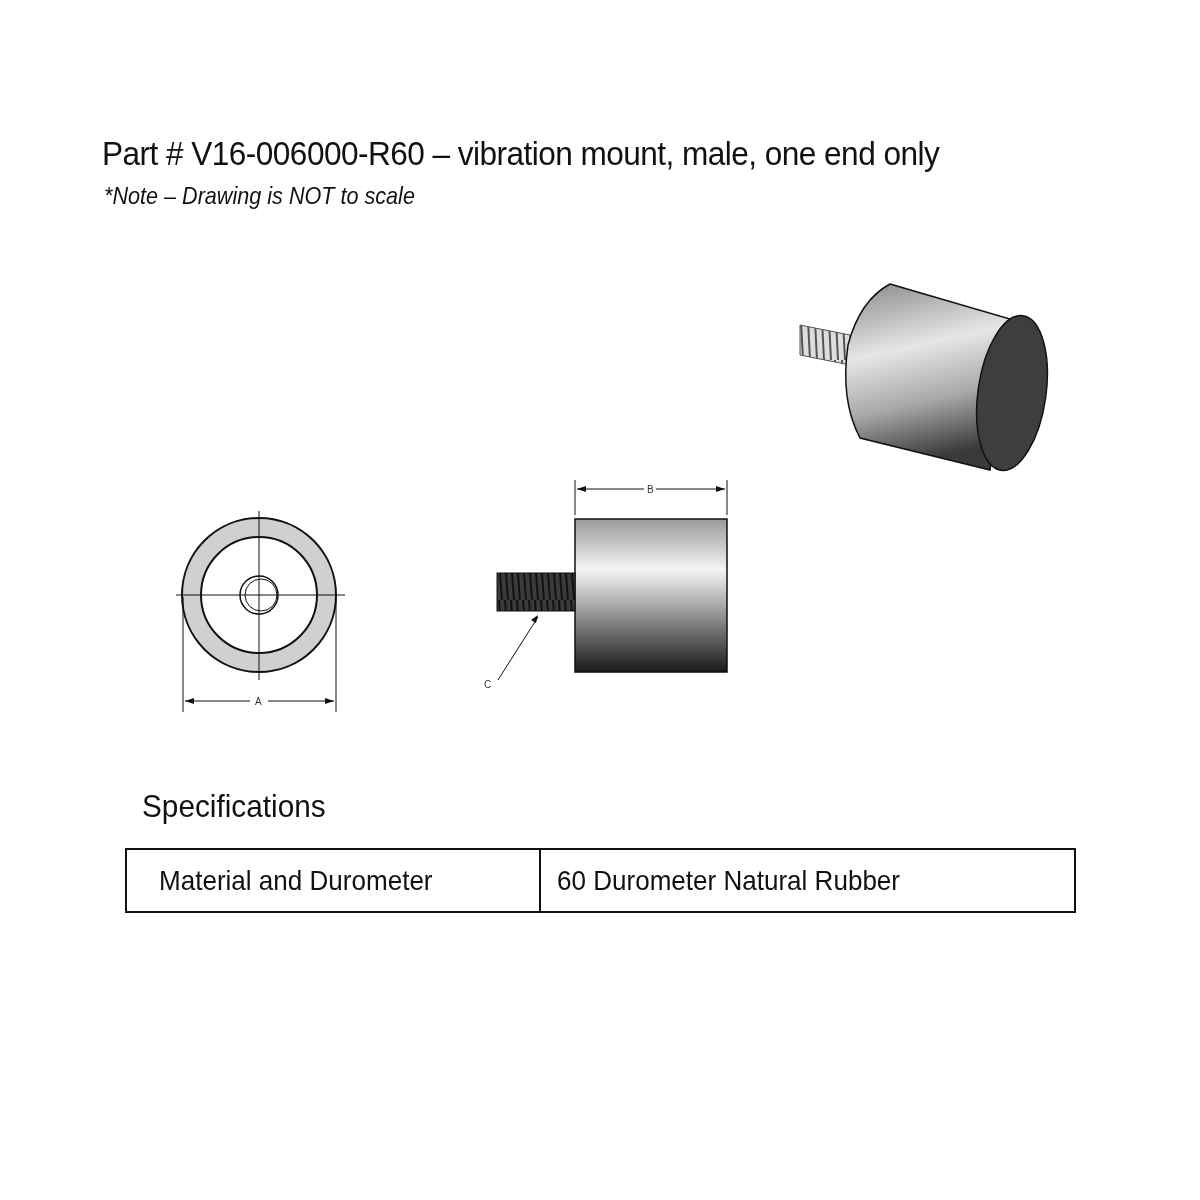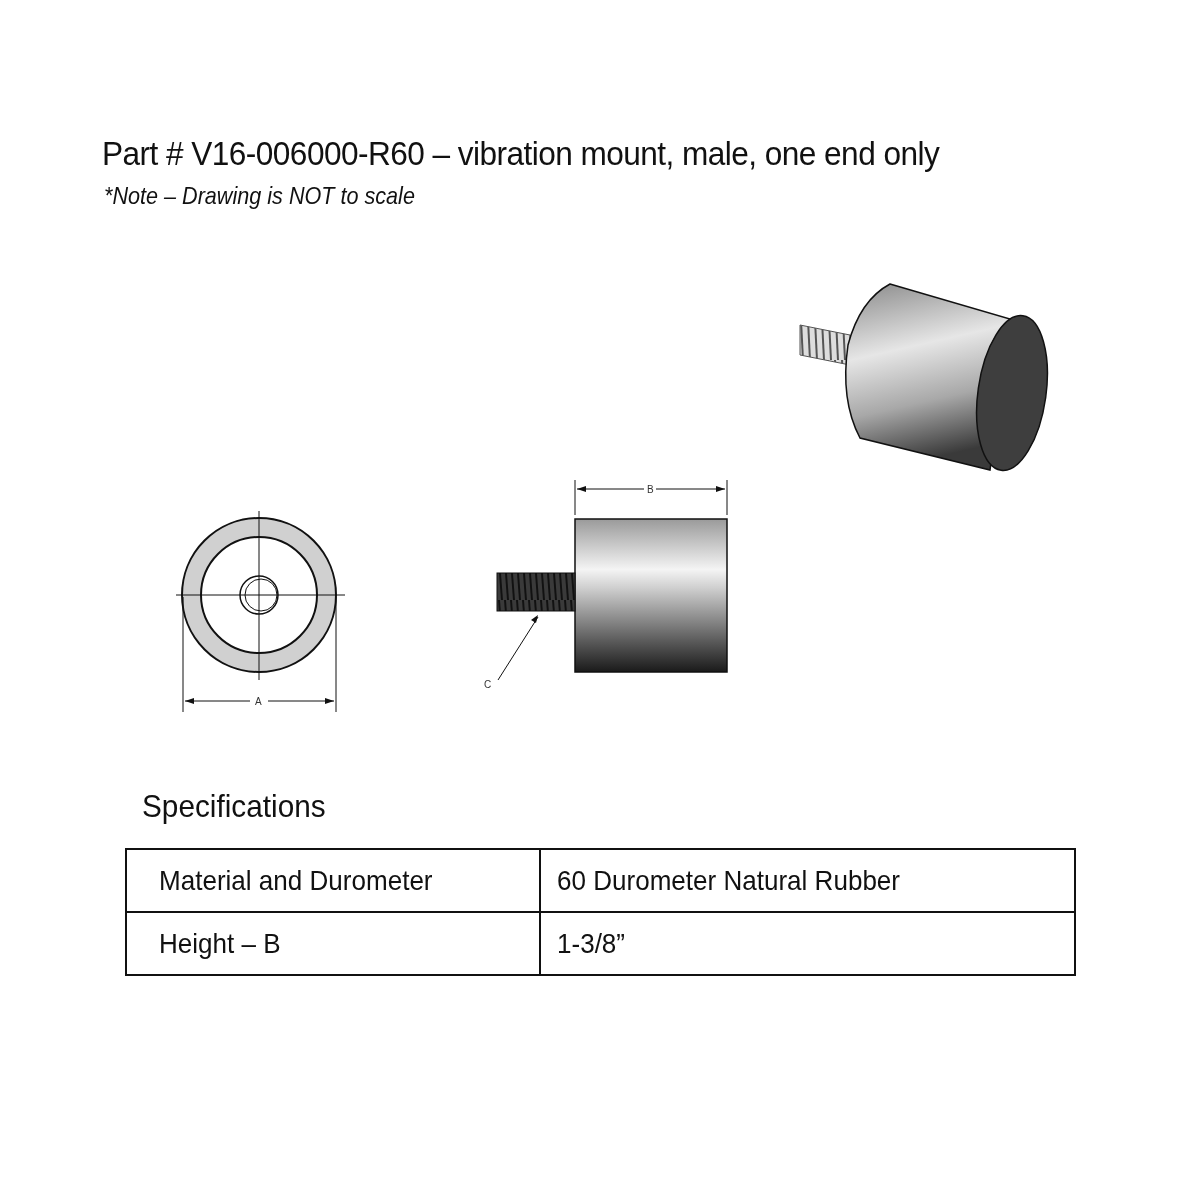--- a/index.html
+++ b/index.html
@@ -90,18 +90,14 @@
 </svg>
 
 <div class="spec-heading">Specifications</div>
 
 <table class="specs">
   <tbody>
       <tr>
     <td class="label"><span class="cell-txt">Material and Durometer</span></td>
     <td><span class="cell-txt">60 Durometer Natural Rubber</span></td>
   </tr>
-  <tr>
-    <td class="label"><span class="cell-txt">Height – B</span></td>
-    <td><span class="cell-txt">1-3/8”</span></td>
-  </tr>
 </tbody>
   </table>
 
 </body></html>

